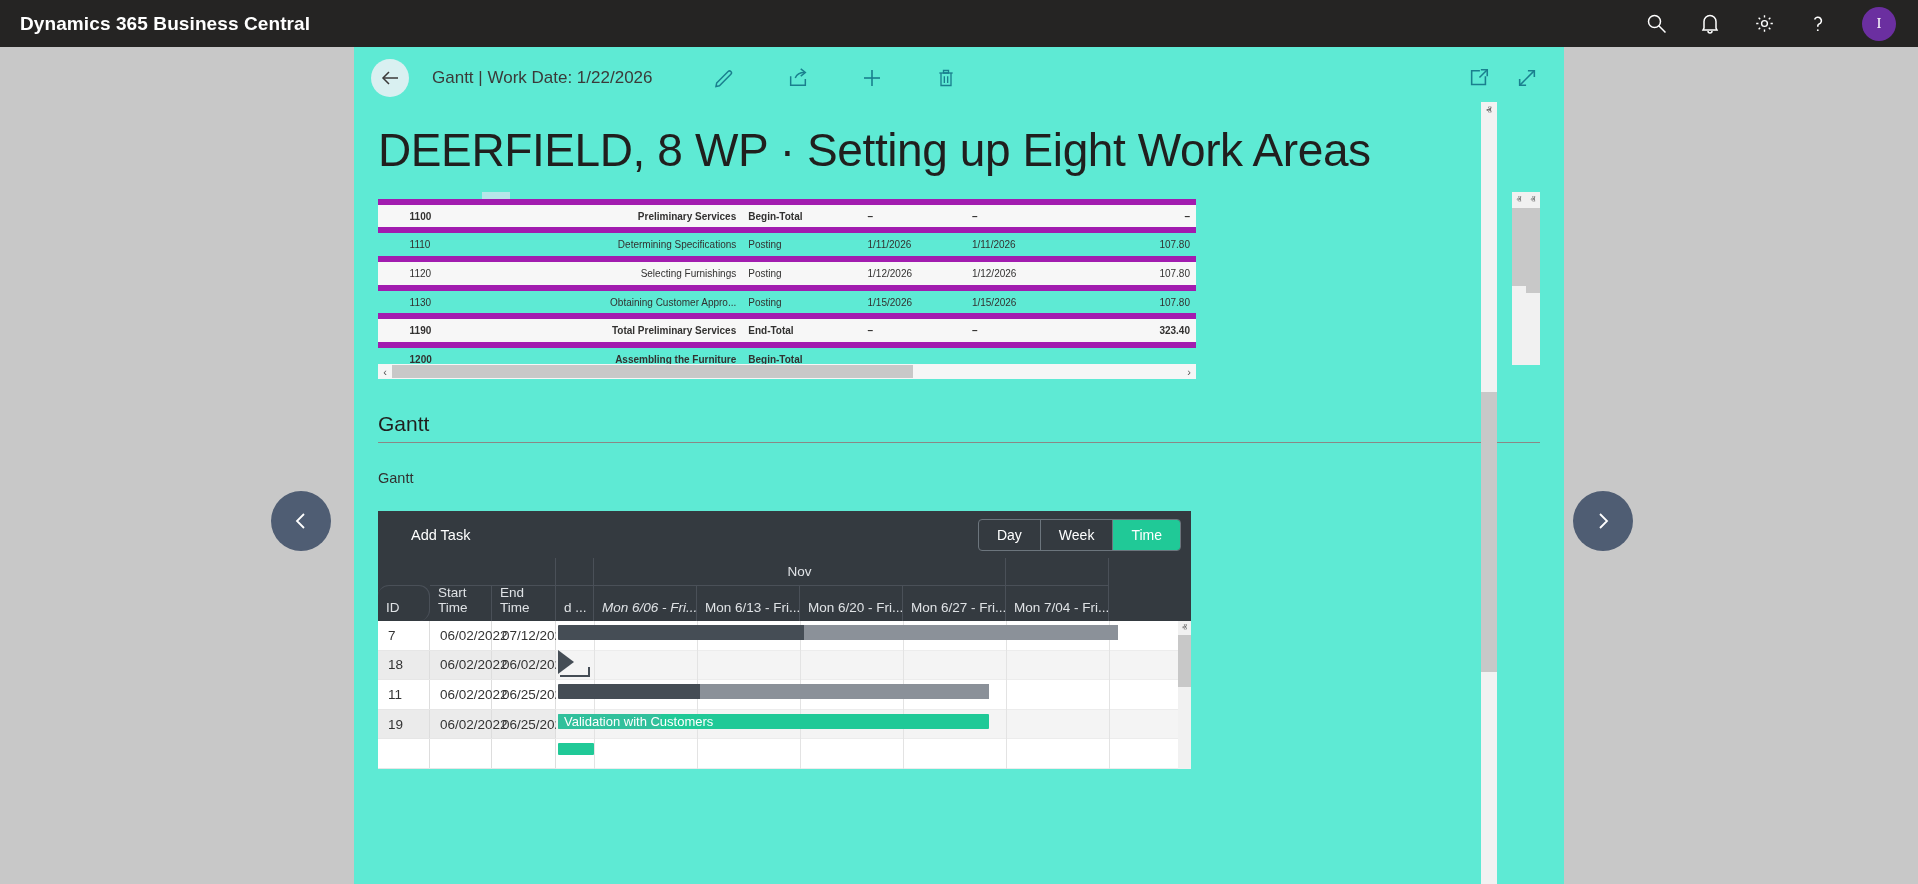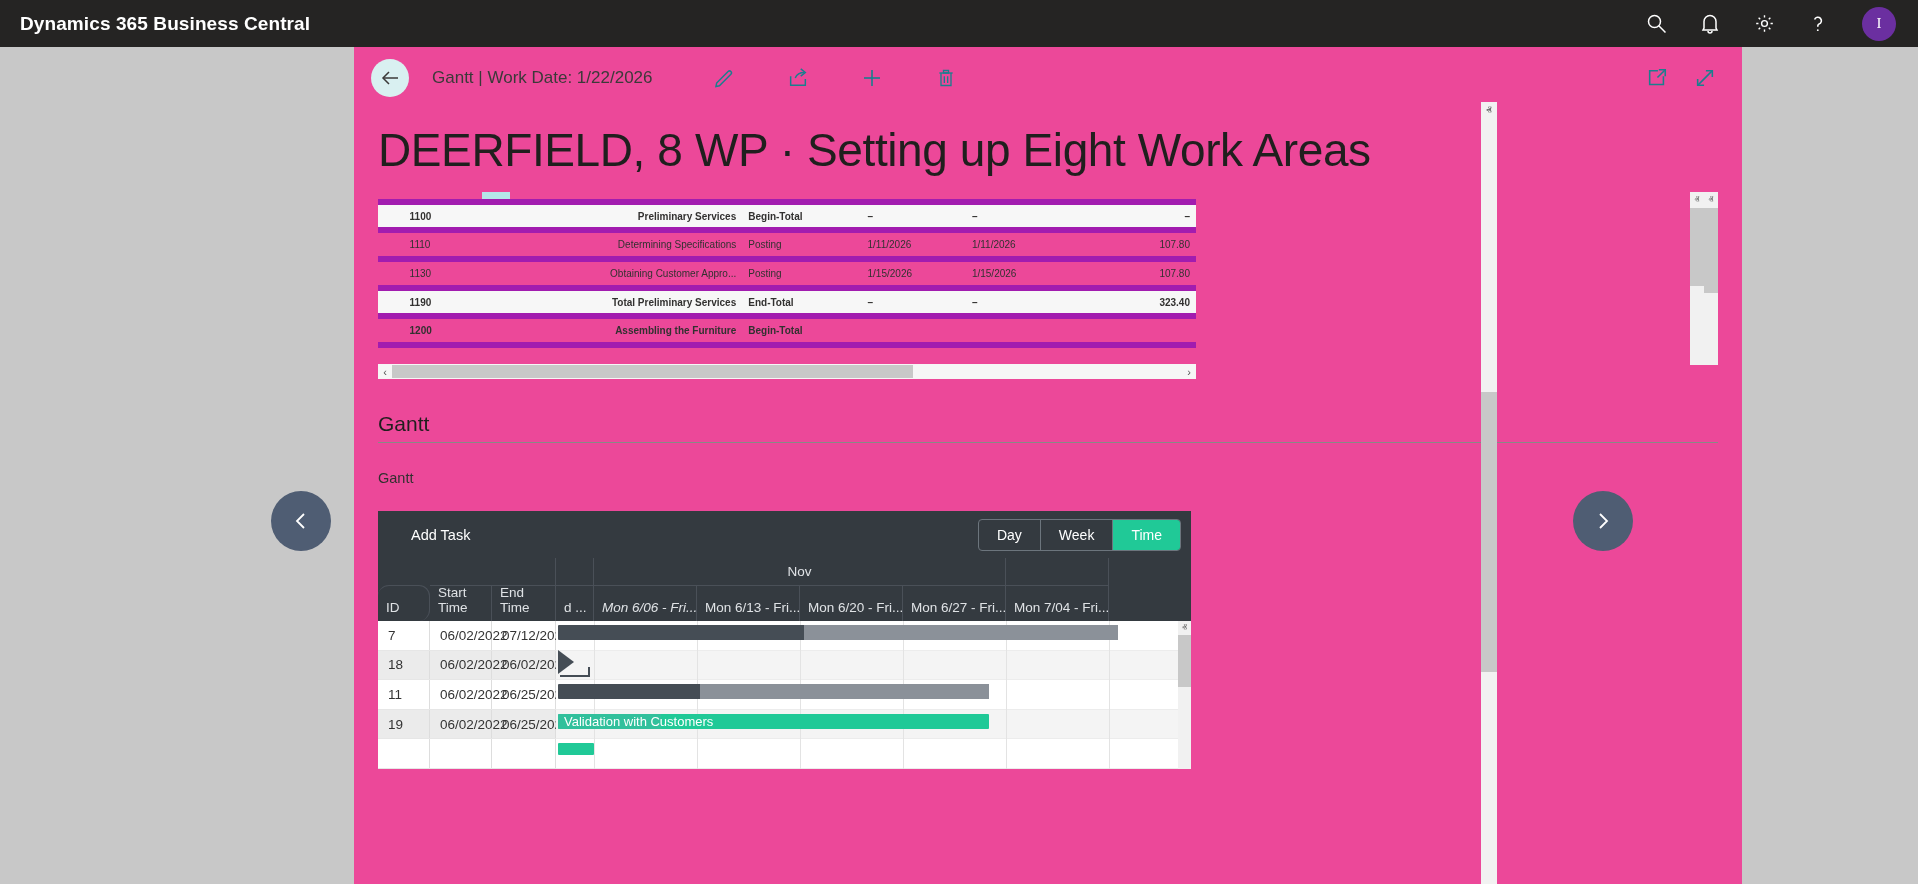--- a/index.html
+++ b/index.html
@@ -44,22 +44,22 @@
 
   
   .desktop {
     position: relative;
     width: 1918px; height: 837px;
     background: #c8c8c8;
   }
   .page-card {
     position: absolute;
     left: 354px; top: 0;
-    width: 1388px; height: 837px;
-    background: #ec4899;
+    width: 1210px; height: 837px;
+    background: #5eead4;
     overflow: hidden;
   }
 
   
   .nav-circle {
     position: absolute;
     width: 60px; height: 60px;
     border-radius: 50%;
     background: #4f5d73;
     display: flex; align-items: center; justify-content: center;
@@ -464,20 +464,30 @@
               <tr>
                 <td class="c-expand"></td>
                 <td class="c-id link">1110</td>
                 <td class="c-marker"></td>
                 <td class="c-desc">Determining Specifications</td>
                 <td class="c-type">Posting</td>
                 <td class="c-sd link">1/11/2026</td>
                 <td class="c-ed link">1/11/2026</td>
                 <td class="c-amt link">107.80</td>
               </tr>
+              <tr class="row-alt">
+                <td class="c-expand"></td>
+                <td class="c-id link">1120</td>
+                <td class="c-marker"></td>
+                <td class="c-desc">Selecting Furnishings</td>
+                <td class="c-type">Posting</td>
+                <td class="c-sd link">1/12/2026</td>
+                <td class="c-ed link">1/12/2026</td>
+                <td class="c-amt link">107.80</td>
+              </tr>
               <tr>
                 <td class="c-expand"></td>
                 <td class="c-id link">1130</td>
                 <td class="c-marker"></td>
                 <td class="c-desc">Obtaining Customer Appro...</td>
                 <td class="c-type">Posting</td>
                 <td class="c-sd link">1/15/2026</td>
                 <td class="c-ed link">1/15/2026</td>
                 <td class="c-amt link">107.80</td>
               </tr>

